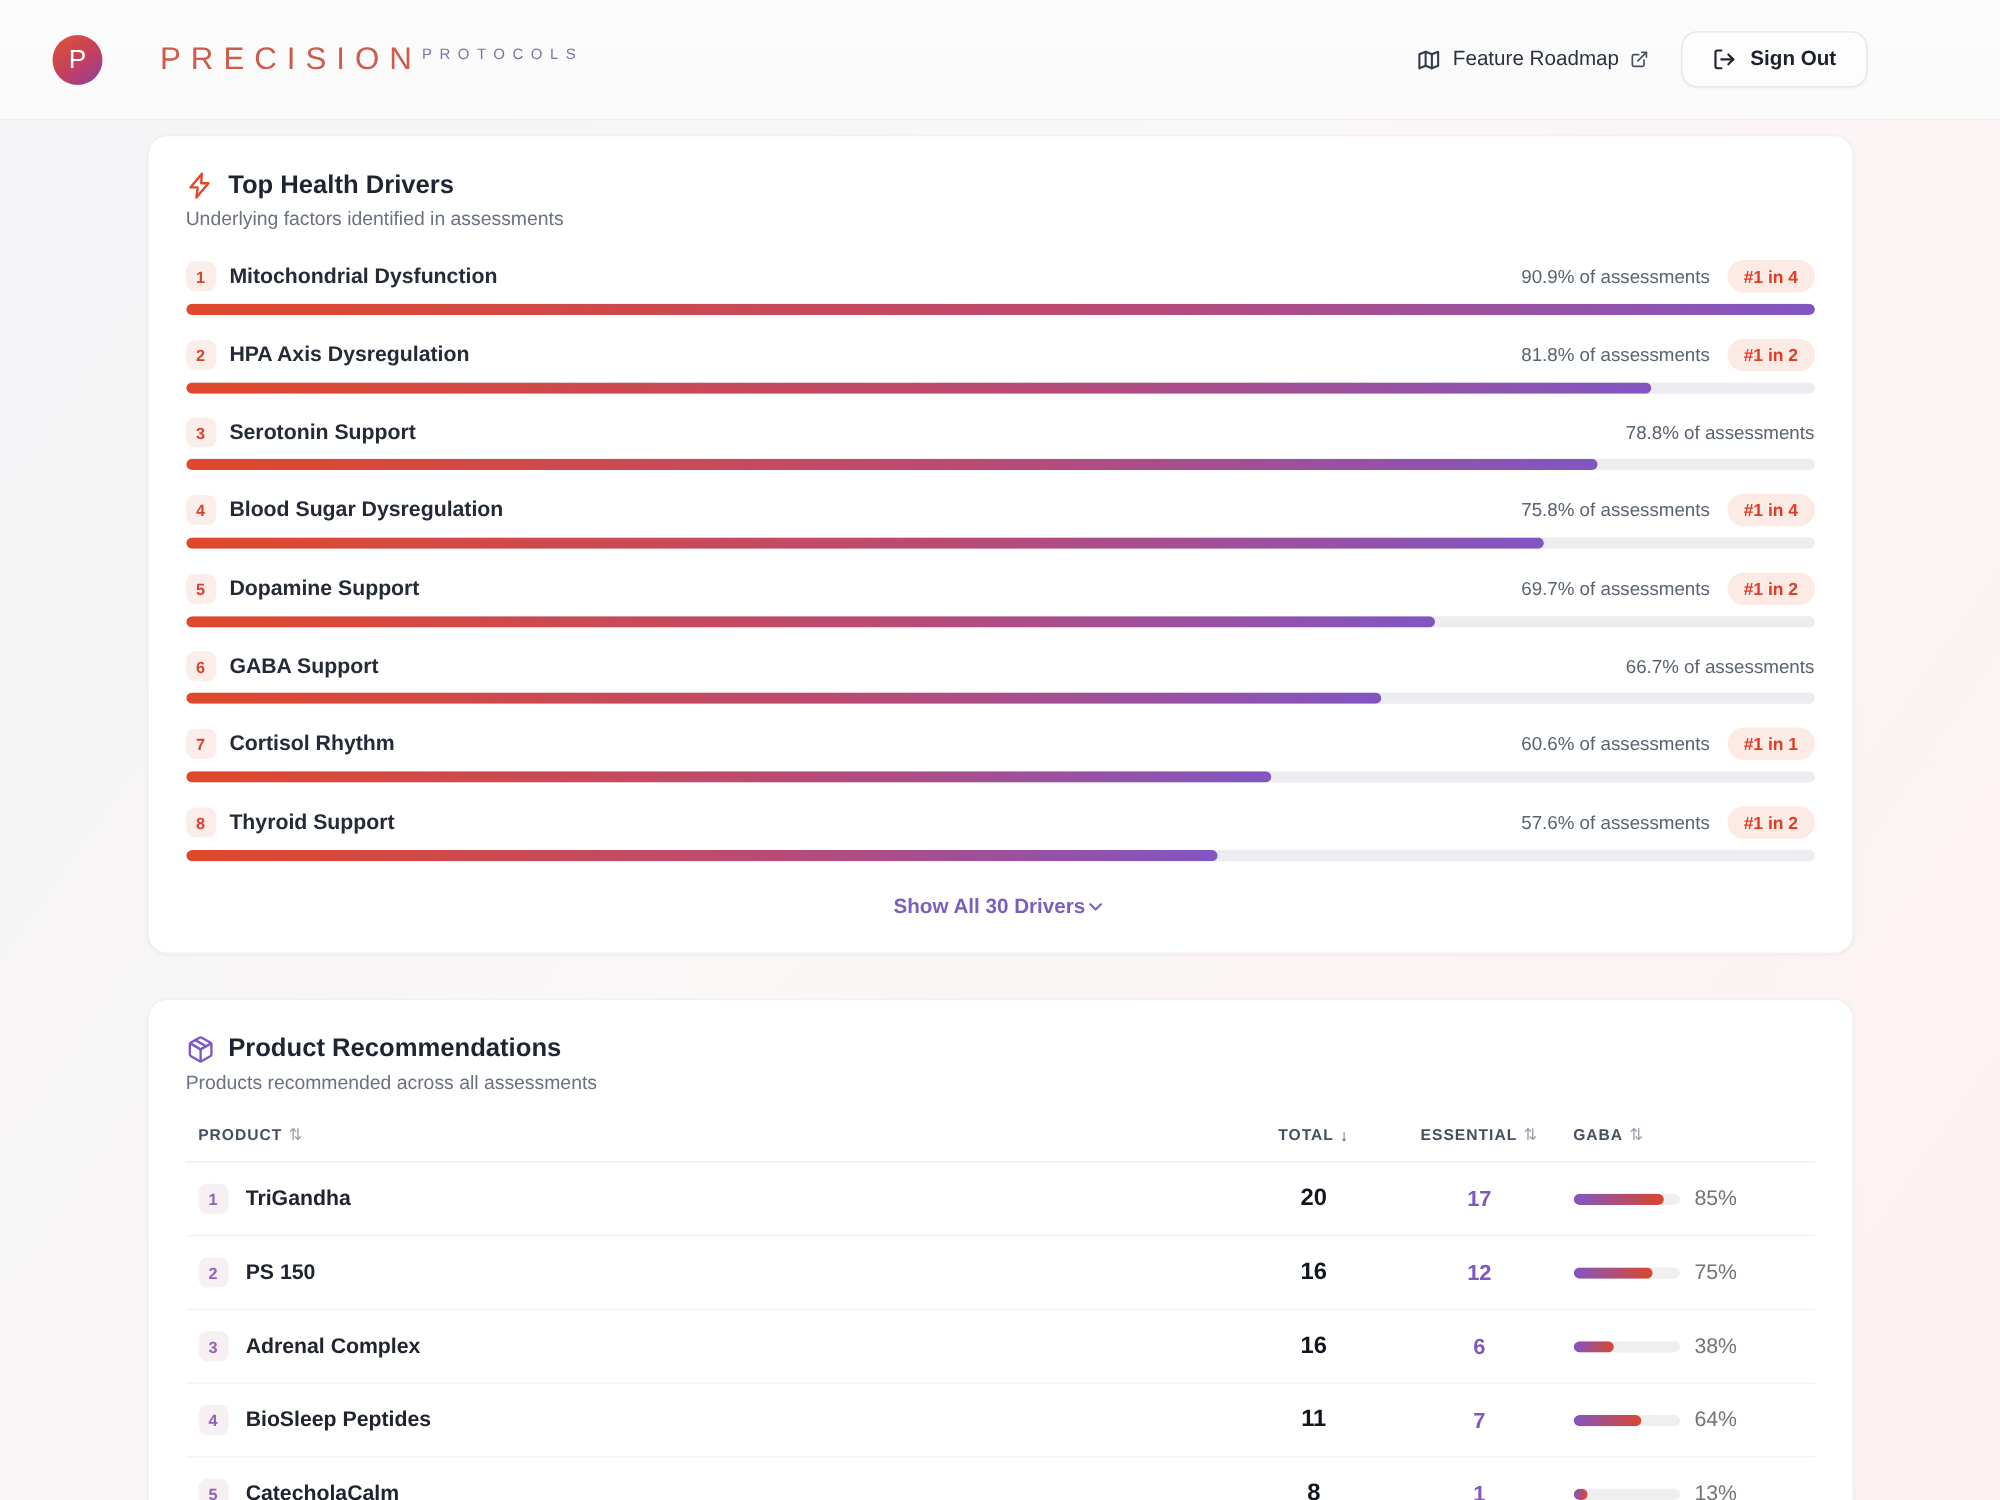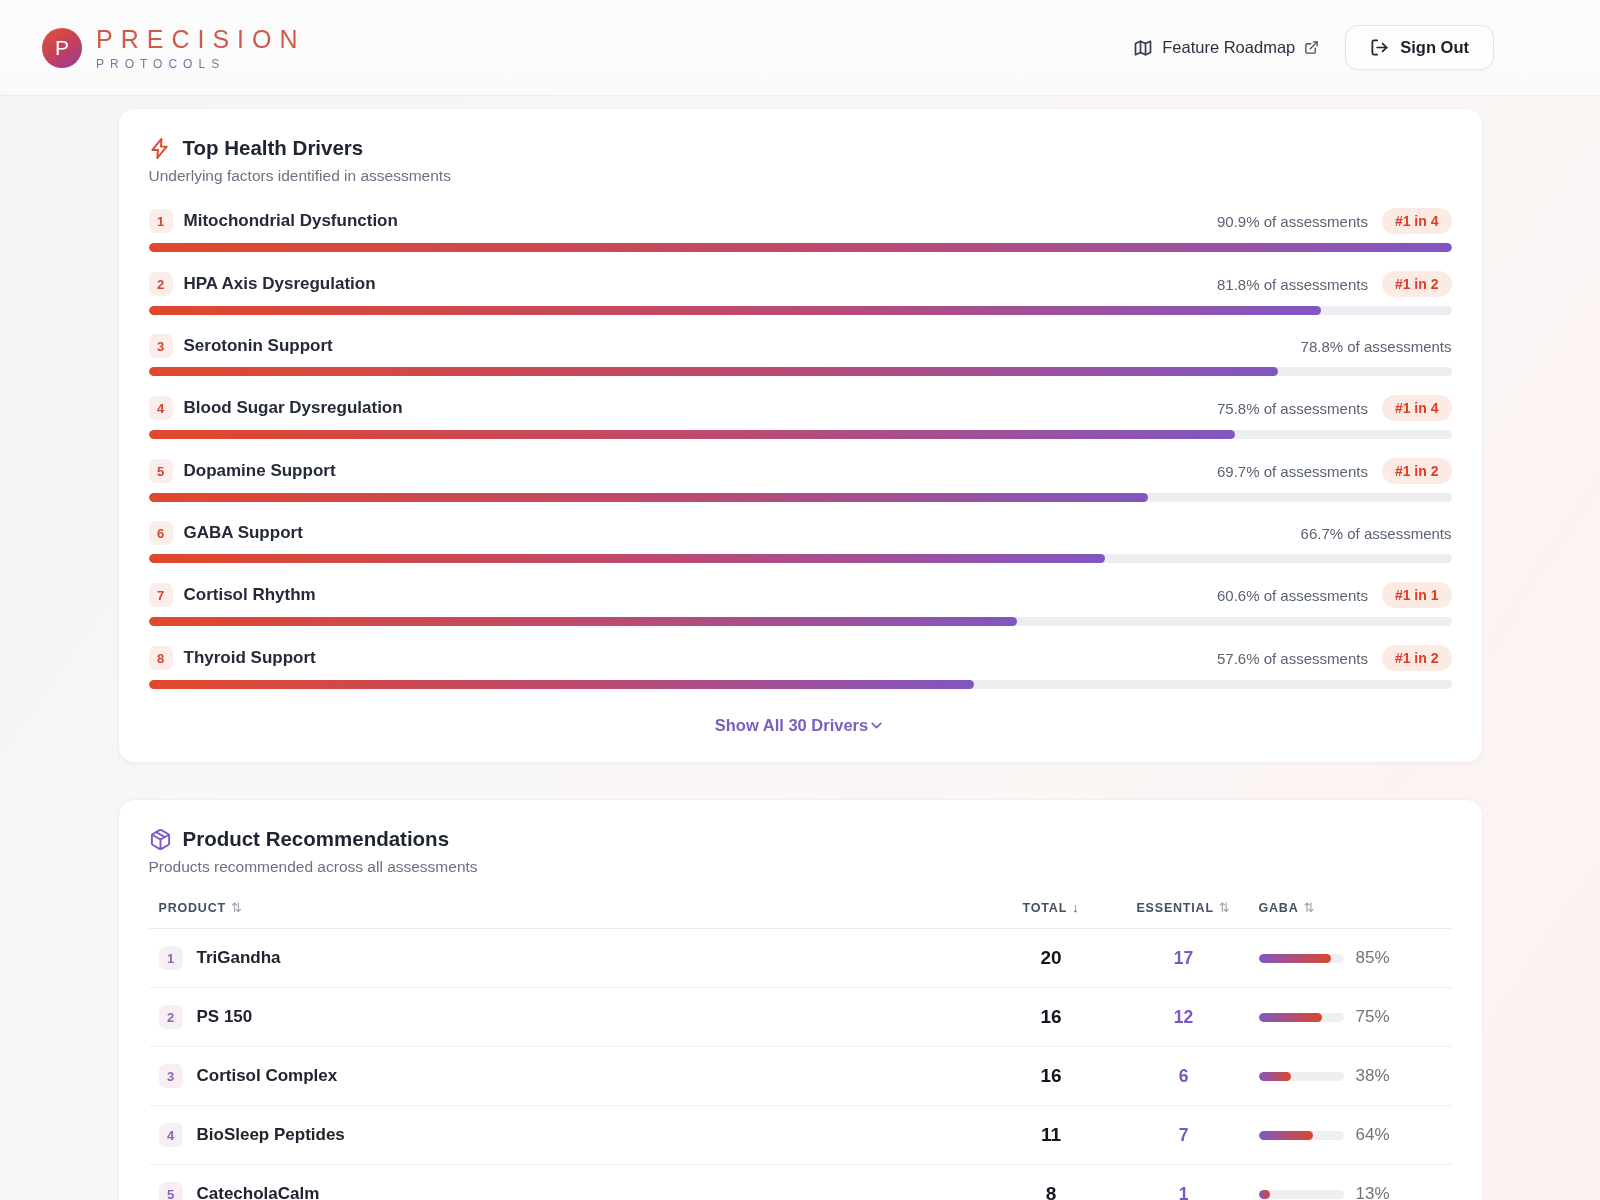--- a/index.html
+++ b/index.html
@@ -9,21 +9,21 @@
     background:linear-gradient(125deg,#f4f4f6 0%,#faf7f7 45%,#fdf2f1 100%);
     color:#242a38;
   }
   
   .header { height:95px; display:flex; align-items:center; padding:0 106px 0 42px;
             background:linear-gradient(180deg,#fdfcfc,#fbfafa); box-shadow:0 1px 0 rgba(0,0,0,0.04); }
   .brand { display:flex; align-items:center; gap:14px; }
   .brand-circle { width:40px; height:40px; border-radius:50%; display:flex; align-items:center; justify-content:center;
                   background:linear-gradient(145deg,#e05430 0%,#c23f60 55%,#8e3f9e 100%);
                   color:#fff; font-size:21px; font-weight:400; }
-  .brand-text { display:flex; flex-direction:column; }
+  .brand-text { display:flex; flex-direction:row;margin-left:32px; }
   .brand-name { font-size:25px; letter-spacing:8px; color:#cf5a4a; font-weight:400; }
   .brand-sub  { font-size:12px; letter-spacing:6px; color:#7b74a8; margin-top:3px; font-weight:500; }
   .header-right { margin-left:auto; display:flex; align-items:center; gap:26px; }
   .roadmap-link { display:flex; align-items:center; gap:9px; font-size:16.5px; color:#2a3240; cursor:pointer; }
   .signout-btn { display:flex; align-items:center; gap:11px; font-size:16.5px; font-weight:700; color:#1b202b;
                  background:#fdfdfd; border:1px solid #e5e3e7; border-radius:13px; padding:12px 24px; cursor:pointer;
                  box-shadow:0 1px 2px rgba(0,0,0,0.03);text-align:right; }
   svg { display:block; }
   
   .container { width:1365px; margin:0 auto; }
@@ -314,21 +314,21 @@
           <span class="ratio-track">
               <span class="ratio-fill" style="display: block; width: 75%;"></span>
             </span>
           <span class="ratio-label">75%</span>
         </div>
       </div>
 
       <div class="t-row">
         <div class="col-product p-cell">
           <span class="p-badge">3</span>
-          <span class="p-name">Cortisol Complex</span>
+          <span class="p-name">Adrenal Complex</span>
         </div>
         <div class="col-total p-total">16</div>
         <div class="col-essential p-essential">6</div>
         <div class="col-ratio ratio-cell">
           <span class="ratio-track">
               <span class="ratio-fill" style="display: block; width: 38%;"></span>
             </span>
           <span class="ratio-label">38%</span>
         </div>
       </div>

